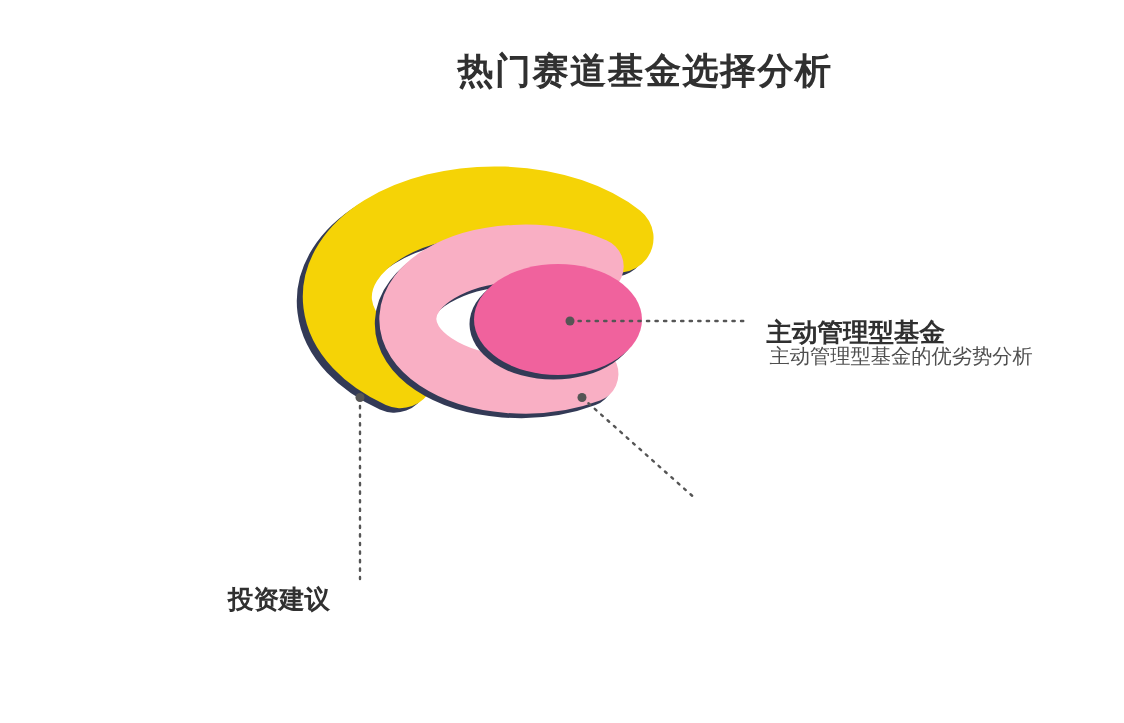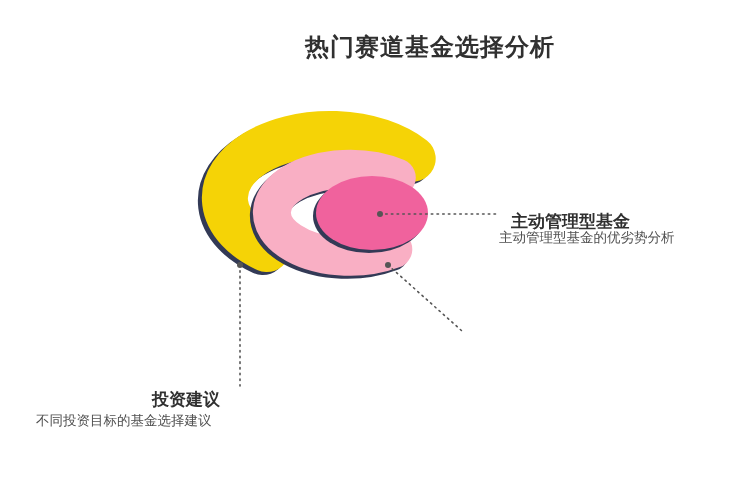--- a/index.html
+++ b/index.html
@@ -81,19 +81,18 @@
     <circle class="dot" cx="380" cy="214" r="3"></circle>
 
     <line class="connector" x1="388" y1="265" x2="462" y2="331"></line>
     <circle class="dot" cx="388" cy="265" r="3"></circle>
 
     <line class="connector" x1="240" y1="265" x2="240" y2="386"></line>
     <circle class="dot" cx="240" cy="265" r="3"></circle>
   </svg>
 
   <div class="callout-title" style="left:511px; top:210px;">主动管理型基金</div>
-  <div class="callout-desc" style="left:499px; top:229px;">主动管理型基金的优劣势分析</div>
+  <div class="callout-desc" style="left:513px; top:229px;">主动管理型基金的优劣势分析</div>
 
 
   <div class="callout-title" style="left:152px; top:388px;text-align:center;">投资建议</div>
-  <div class="callout-desc" style="left:36px; top:412px;">不同投资目标的基金选择建议</div>
 
 </div>
 
 </body></html>

